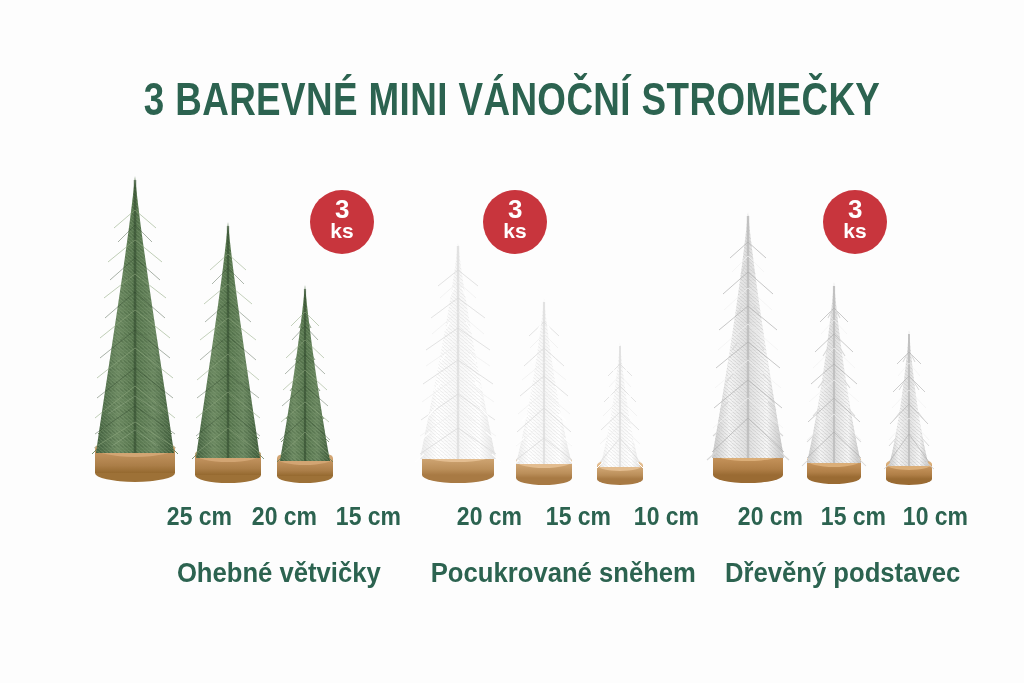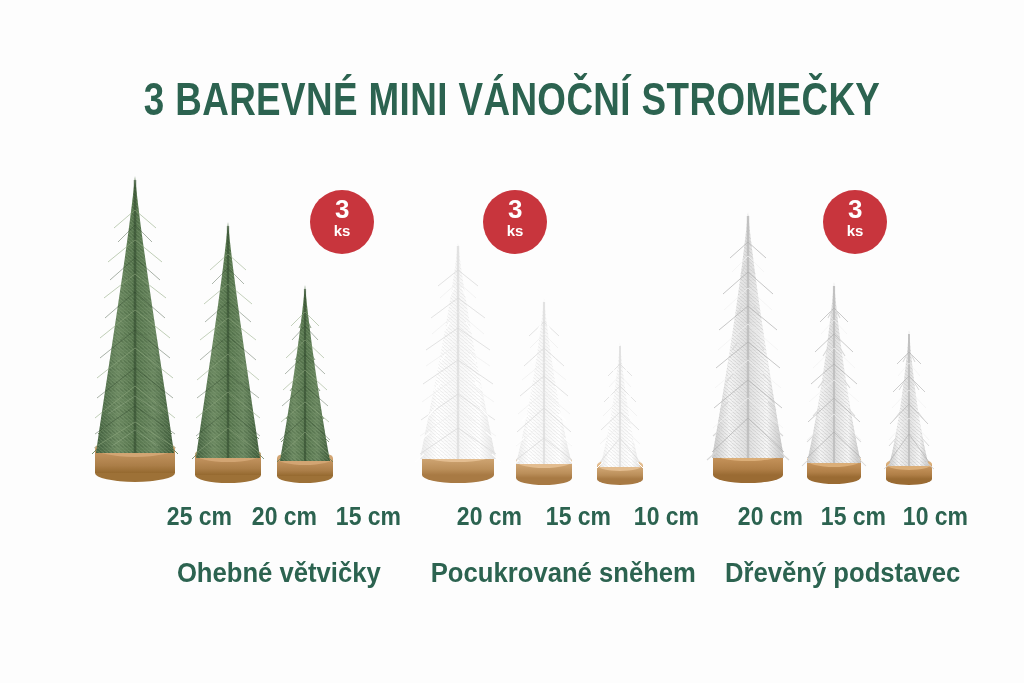--- a/index.html
+++ b/index.html
@@ -84,21 +84,21 @@
   }
   .qty-badge .qn {
     display: block;
     font-size: 26px;
     font-weight: bold;
     line-height: 24px;
     letter-spacing: -0.5px;
   }
   .qty-badge .qu {
     display: block;
-    font-size: 15px;
+    font-size: 21px;
     font-weight: bold;
     line-height: 20px;
   }
   .group.g0 .qty-badge { left: 222px; top: 20px; }
   .group.g1 .qty-badge { left: 91px;  top: 20px; }
   .group.g2 .qty-badge { left: 135px; top: 20px; }
 
   
   .sizes {
     position: absolute;

